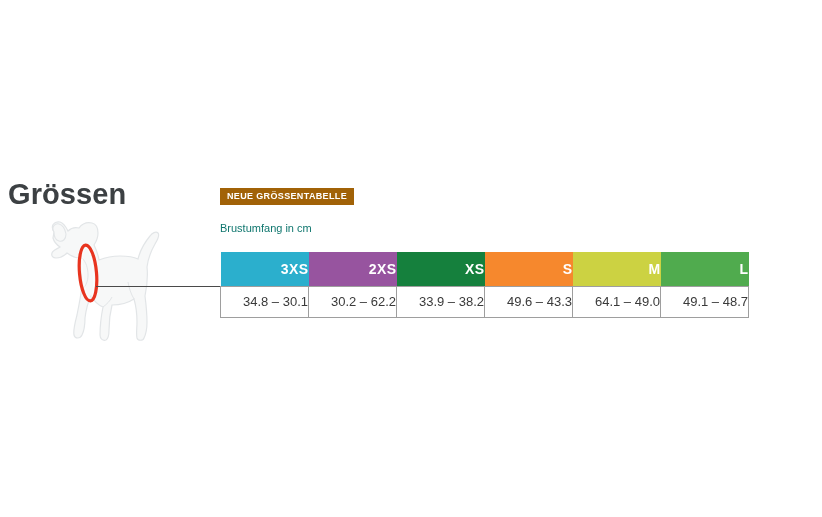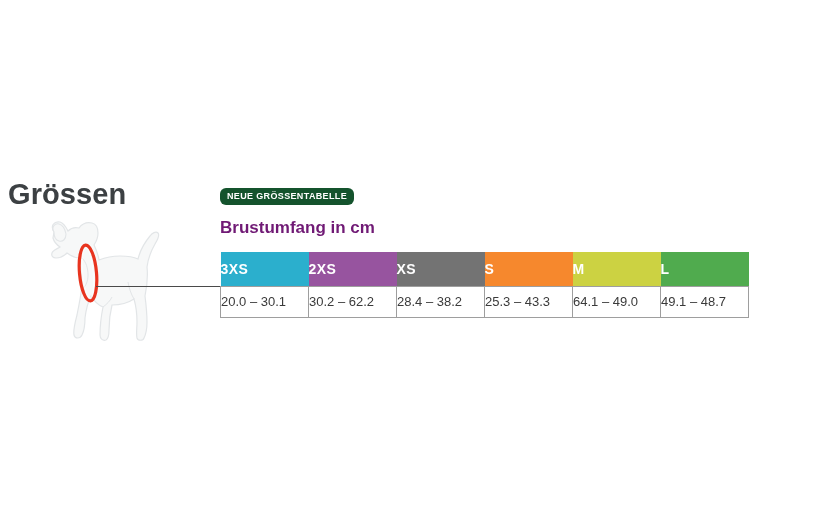--- a/index.html
+++ b/index.html
@@ -65,41 +65,41 @@
     white-space: nowrap;
     display: inline-block;
     box-sizing: border-box;
   }
 
   
   #chest-label {
     position: absolute;
     left: 220px;
     top: 219px;
-    font-size: 17px;
-    font-weight: 700;
-    color: #701a75;
+    font-size: 11px;
+    font-weight: 400;
+    color: #0f766e;
     line-height: 18px;
     white-space: nowrap;
   }
 
   
   #size-table {
     position: absolute;
     left: 220px;
     top: 252px;
     width: 528px;
     border-collapse: collapse;
     table-layout: fixed;
   }
   #size-table td {
     width: 88px;
     box-sizing: border-box;
     padding: 0;
-    text-align: left;
+    text-align: right;
   }
   #size-table .hdr-cell {
     height: 34px;
     color: #ffffff;
     font-size: 14px;
     font-weight: 700;
     letter-spacing: 0.4px;
     vertical-align: middle;
     border: none;
   }
@@ -167,36 +167,36 @@
     </g>
     <g transform="translate(0,0)">
       <ellipse cx="64" cy="55" rx="8.5" ry="28" fill="none" stroke="#e8341f" stroke-width="3.2" transform="rotate(-5 64 55)"></ellipse>
       <ellipse cx="64" cy="55" rx="5.2" ry="25" fill="none" stroke="#ffffff" stroke-width="1.2" opacity="0.55" transform="rotate(-5 64 55)"></ellipse>
     </g>
   </svg>
 </div>
 
 <div id="leader-line" style="background: rgb(74, 74, 74);"></div>
 
-<span id="new-size-chart-badge" style="background-color: #14532d; color: rgb(255, 255, 255); border-radius: 6px;">NEUE GRÖSSENTABELLE</span>
+<span id="new-size-chart-badge" style="background-color: #a16207; color: rgb(255, 255, 255);">NEUE GRÖSSENTABELLE</span>
 
 <div id="chest-label">Brustumfang in cm</div>
 
 <table id="size-table">
   <tbody>
     <tr>
       <td class="hdr-cell" style="background-color: rgb(43, 175, 205);">3XS</td>
       <td class="hdr-cell" style="background-color: rgb(151, 84, 159);">2XS</td>
-      <td class="hdr-cell" style="background-color: #737373;">XS</td>
+      <td class="hdr-cell" style="background-color: #15803d;">XS</td>
       <td class="hdr-cell" style="background-color: rgb(246, 136, 45);">S</td>
       <td class="hdr-cell" style="background-color: rgb(204, 210, 66);">M</td>
       <td class="hdr-cell" style="background-color: rgb(80, 171, 78);">L</td>
     </tr>
     <tr>
-      <td class="val-cell">20.0 – 30.1</td>
+      <td class="val-cell">34.8 – 30.1</td>
       <td class="val-cell">30.2 – 62.2</td>
-      <td class="val-cell">28.4 – 38.2</td>
-      <td class="val-cell">25.3 – 43.3</td>
+      <td class="val-cell">33.9 – 38.2</td>
+      <td class="val-cell">49.6 – 43.3</td>
       <td class="val-cell">64.1 – 49.0</td>
       <td class="val-cell">49.1 – 48.7</td>
     </tr>
   </tbody>
 </table>
 
 </body></html>

